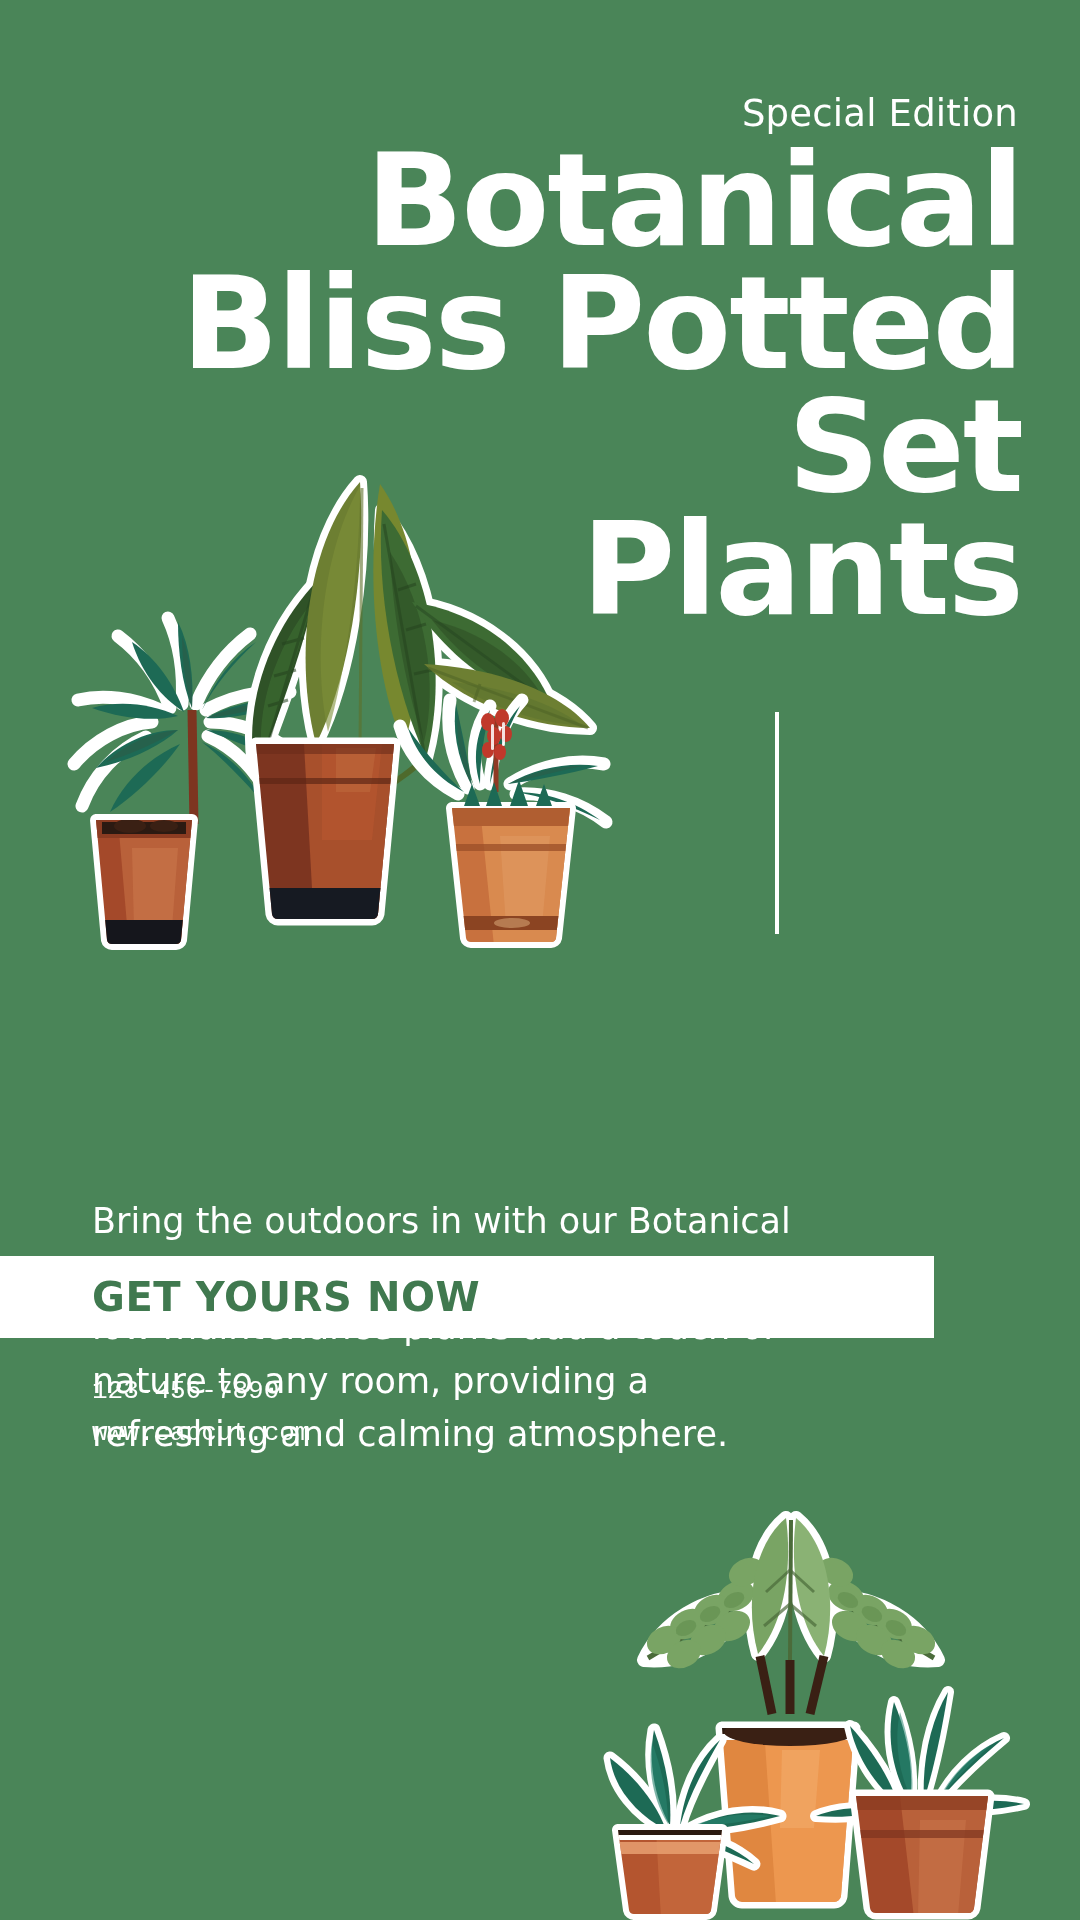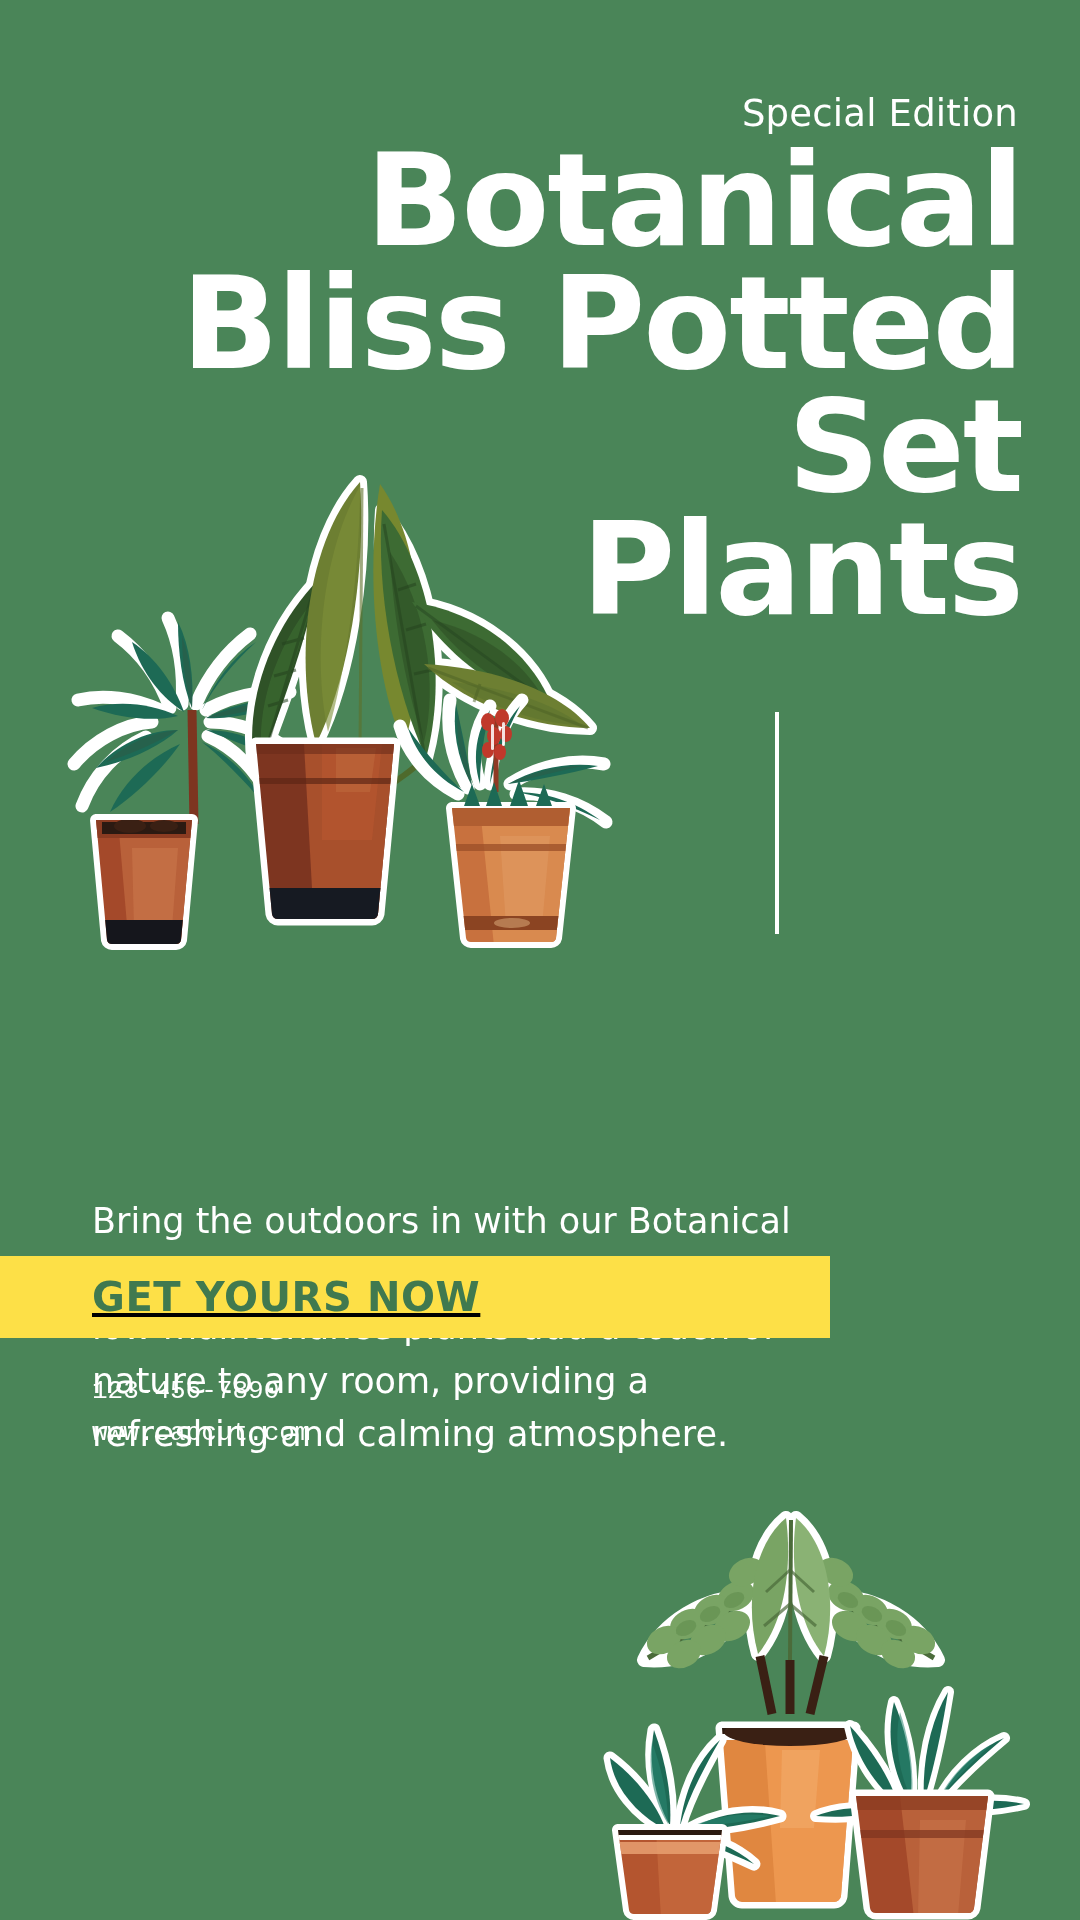--- a/index.html
+++ b/index.html
@@ -71,25 +71,24 @@
     font-size:35px;
     line-height:1.52;
     font-weight:400;
     z-index:6;
   }
 
   
   .cta-band{
     position:absolute;
     left:0;top:1256px;
-    width:830px;height:82px;
-    background:#fde047;
+    width:934px;height:82px;
+    background:#ffffff;
     display:flex;align-items:center;
     z-index:7;
-    text-decoration:underline;
   }
   .cta-label{
     margin-left:92px;
     color:#40794f;
     font-family:"DejaVu Sans", sans-serif;
     font-weight:700;
     font-size:40px;
     letter-spacing:.6px;
   }
 

